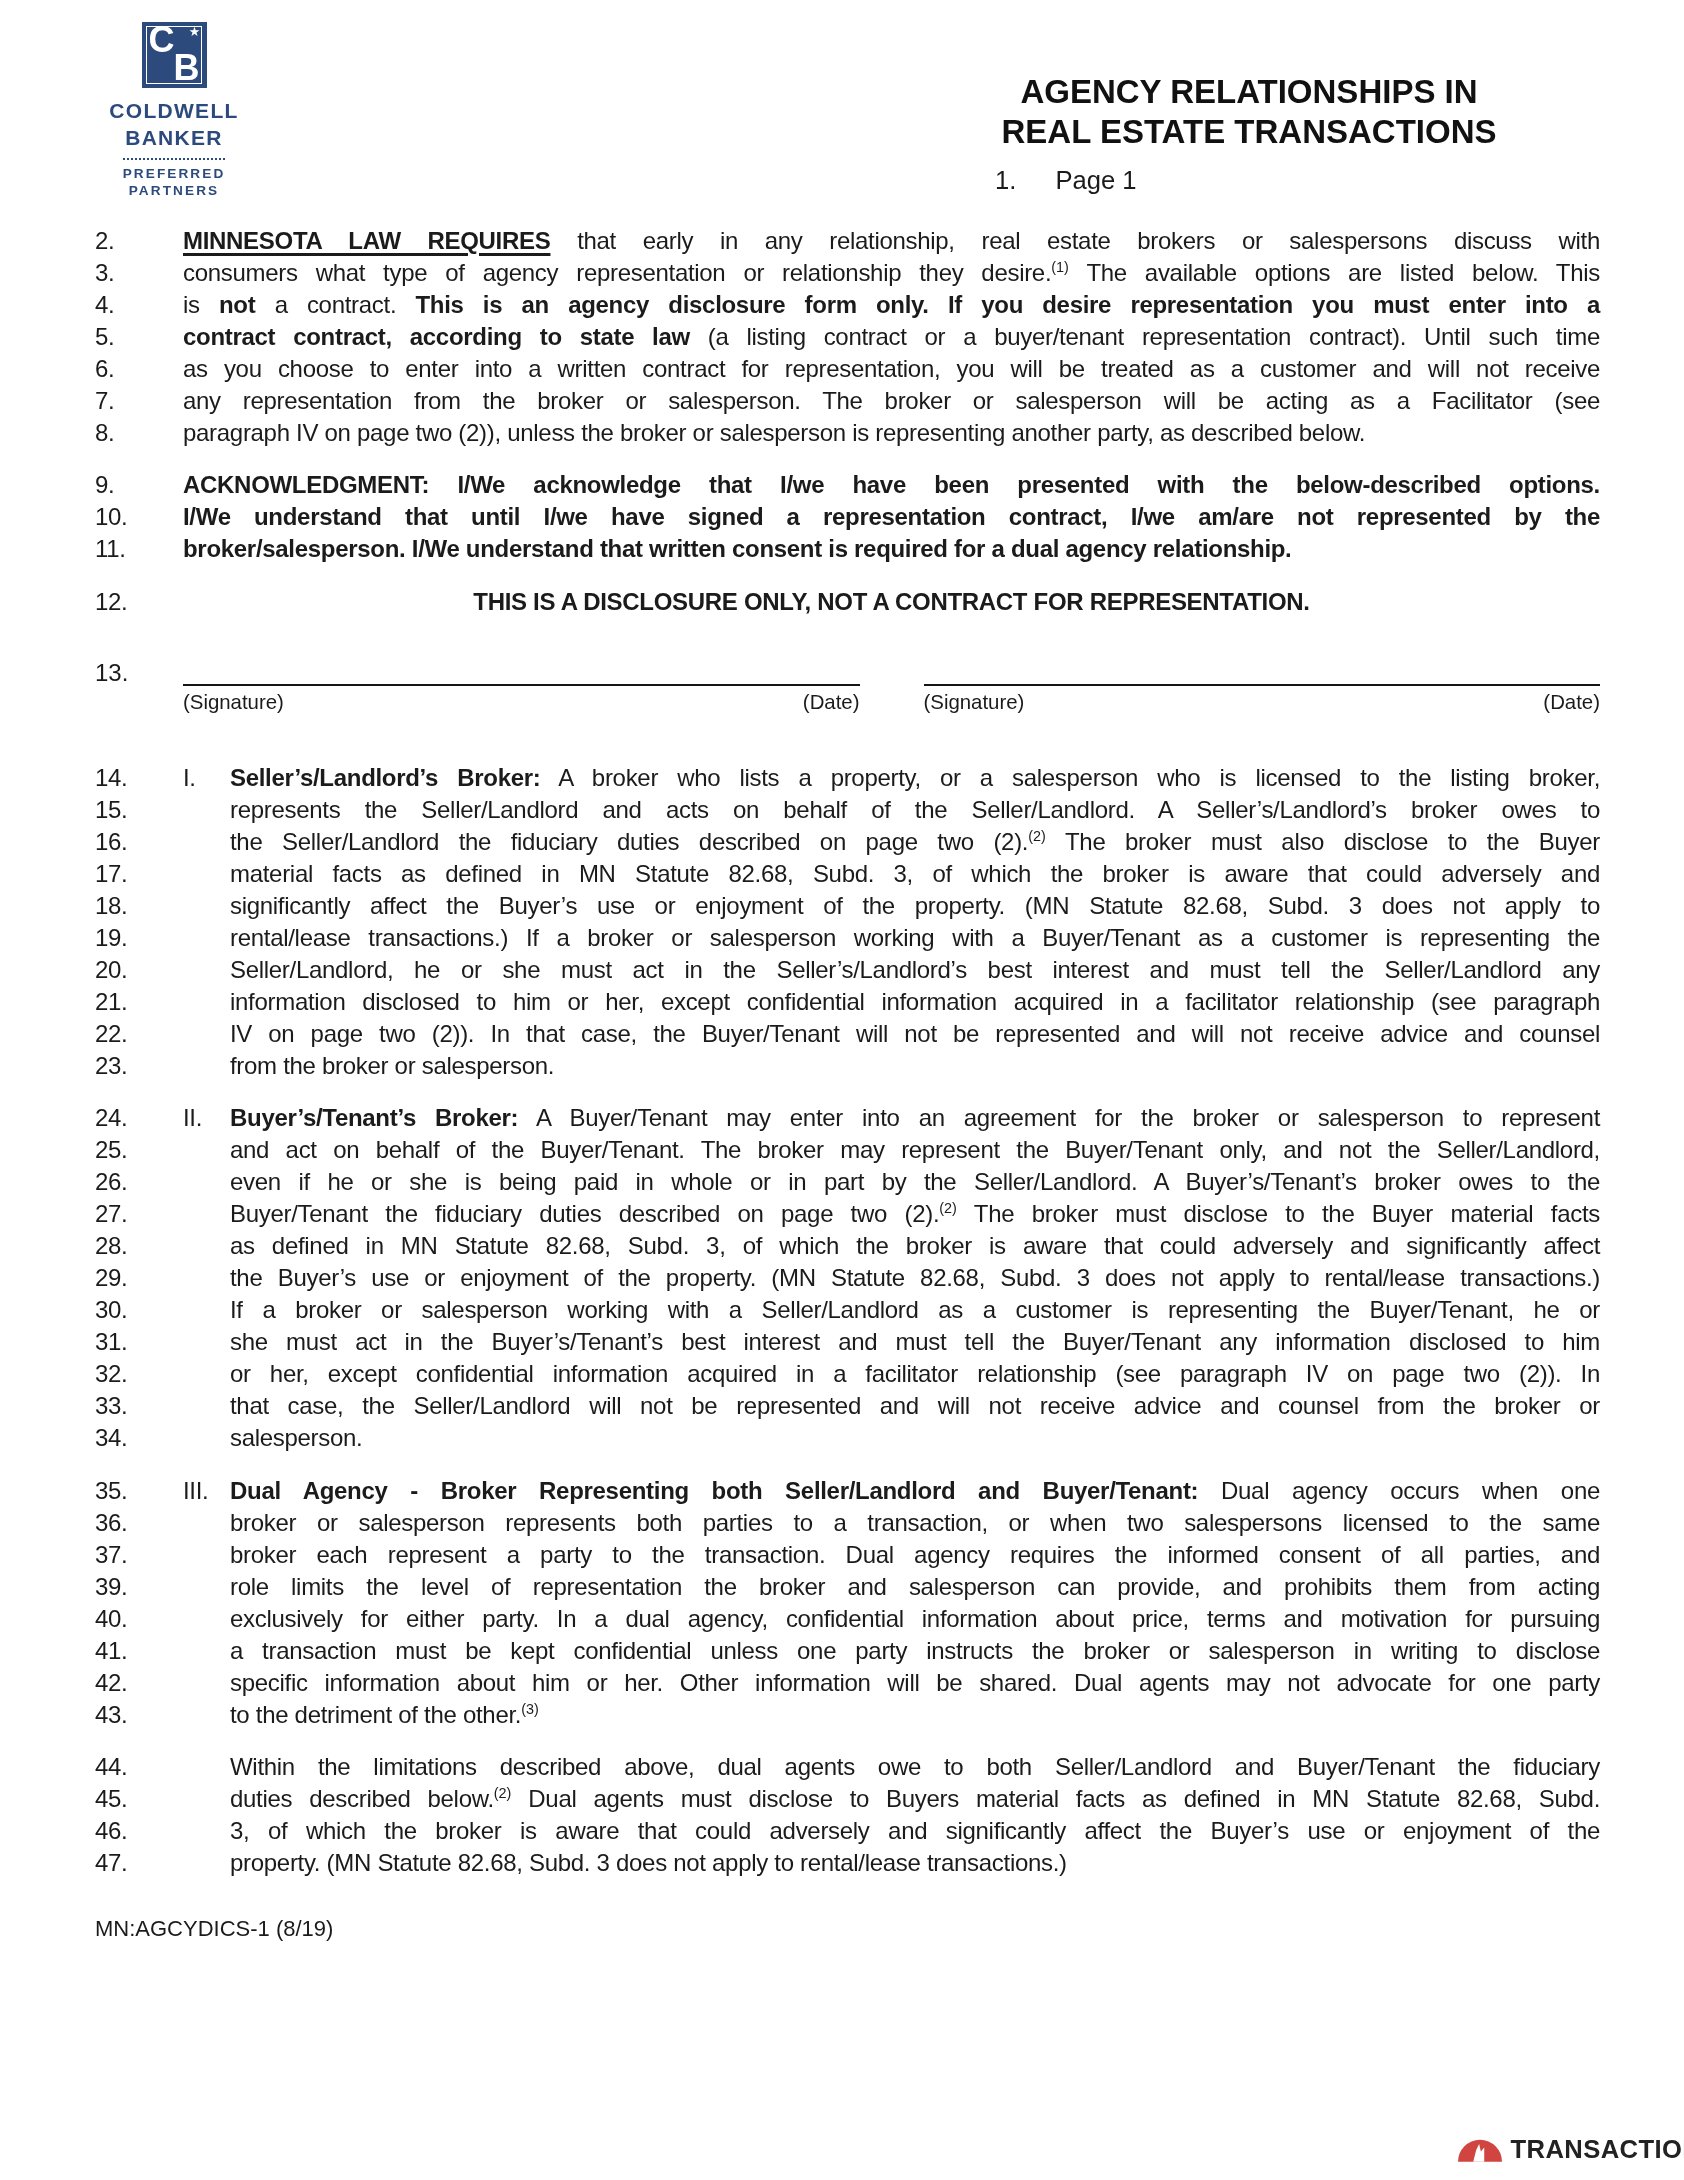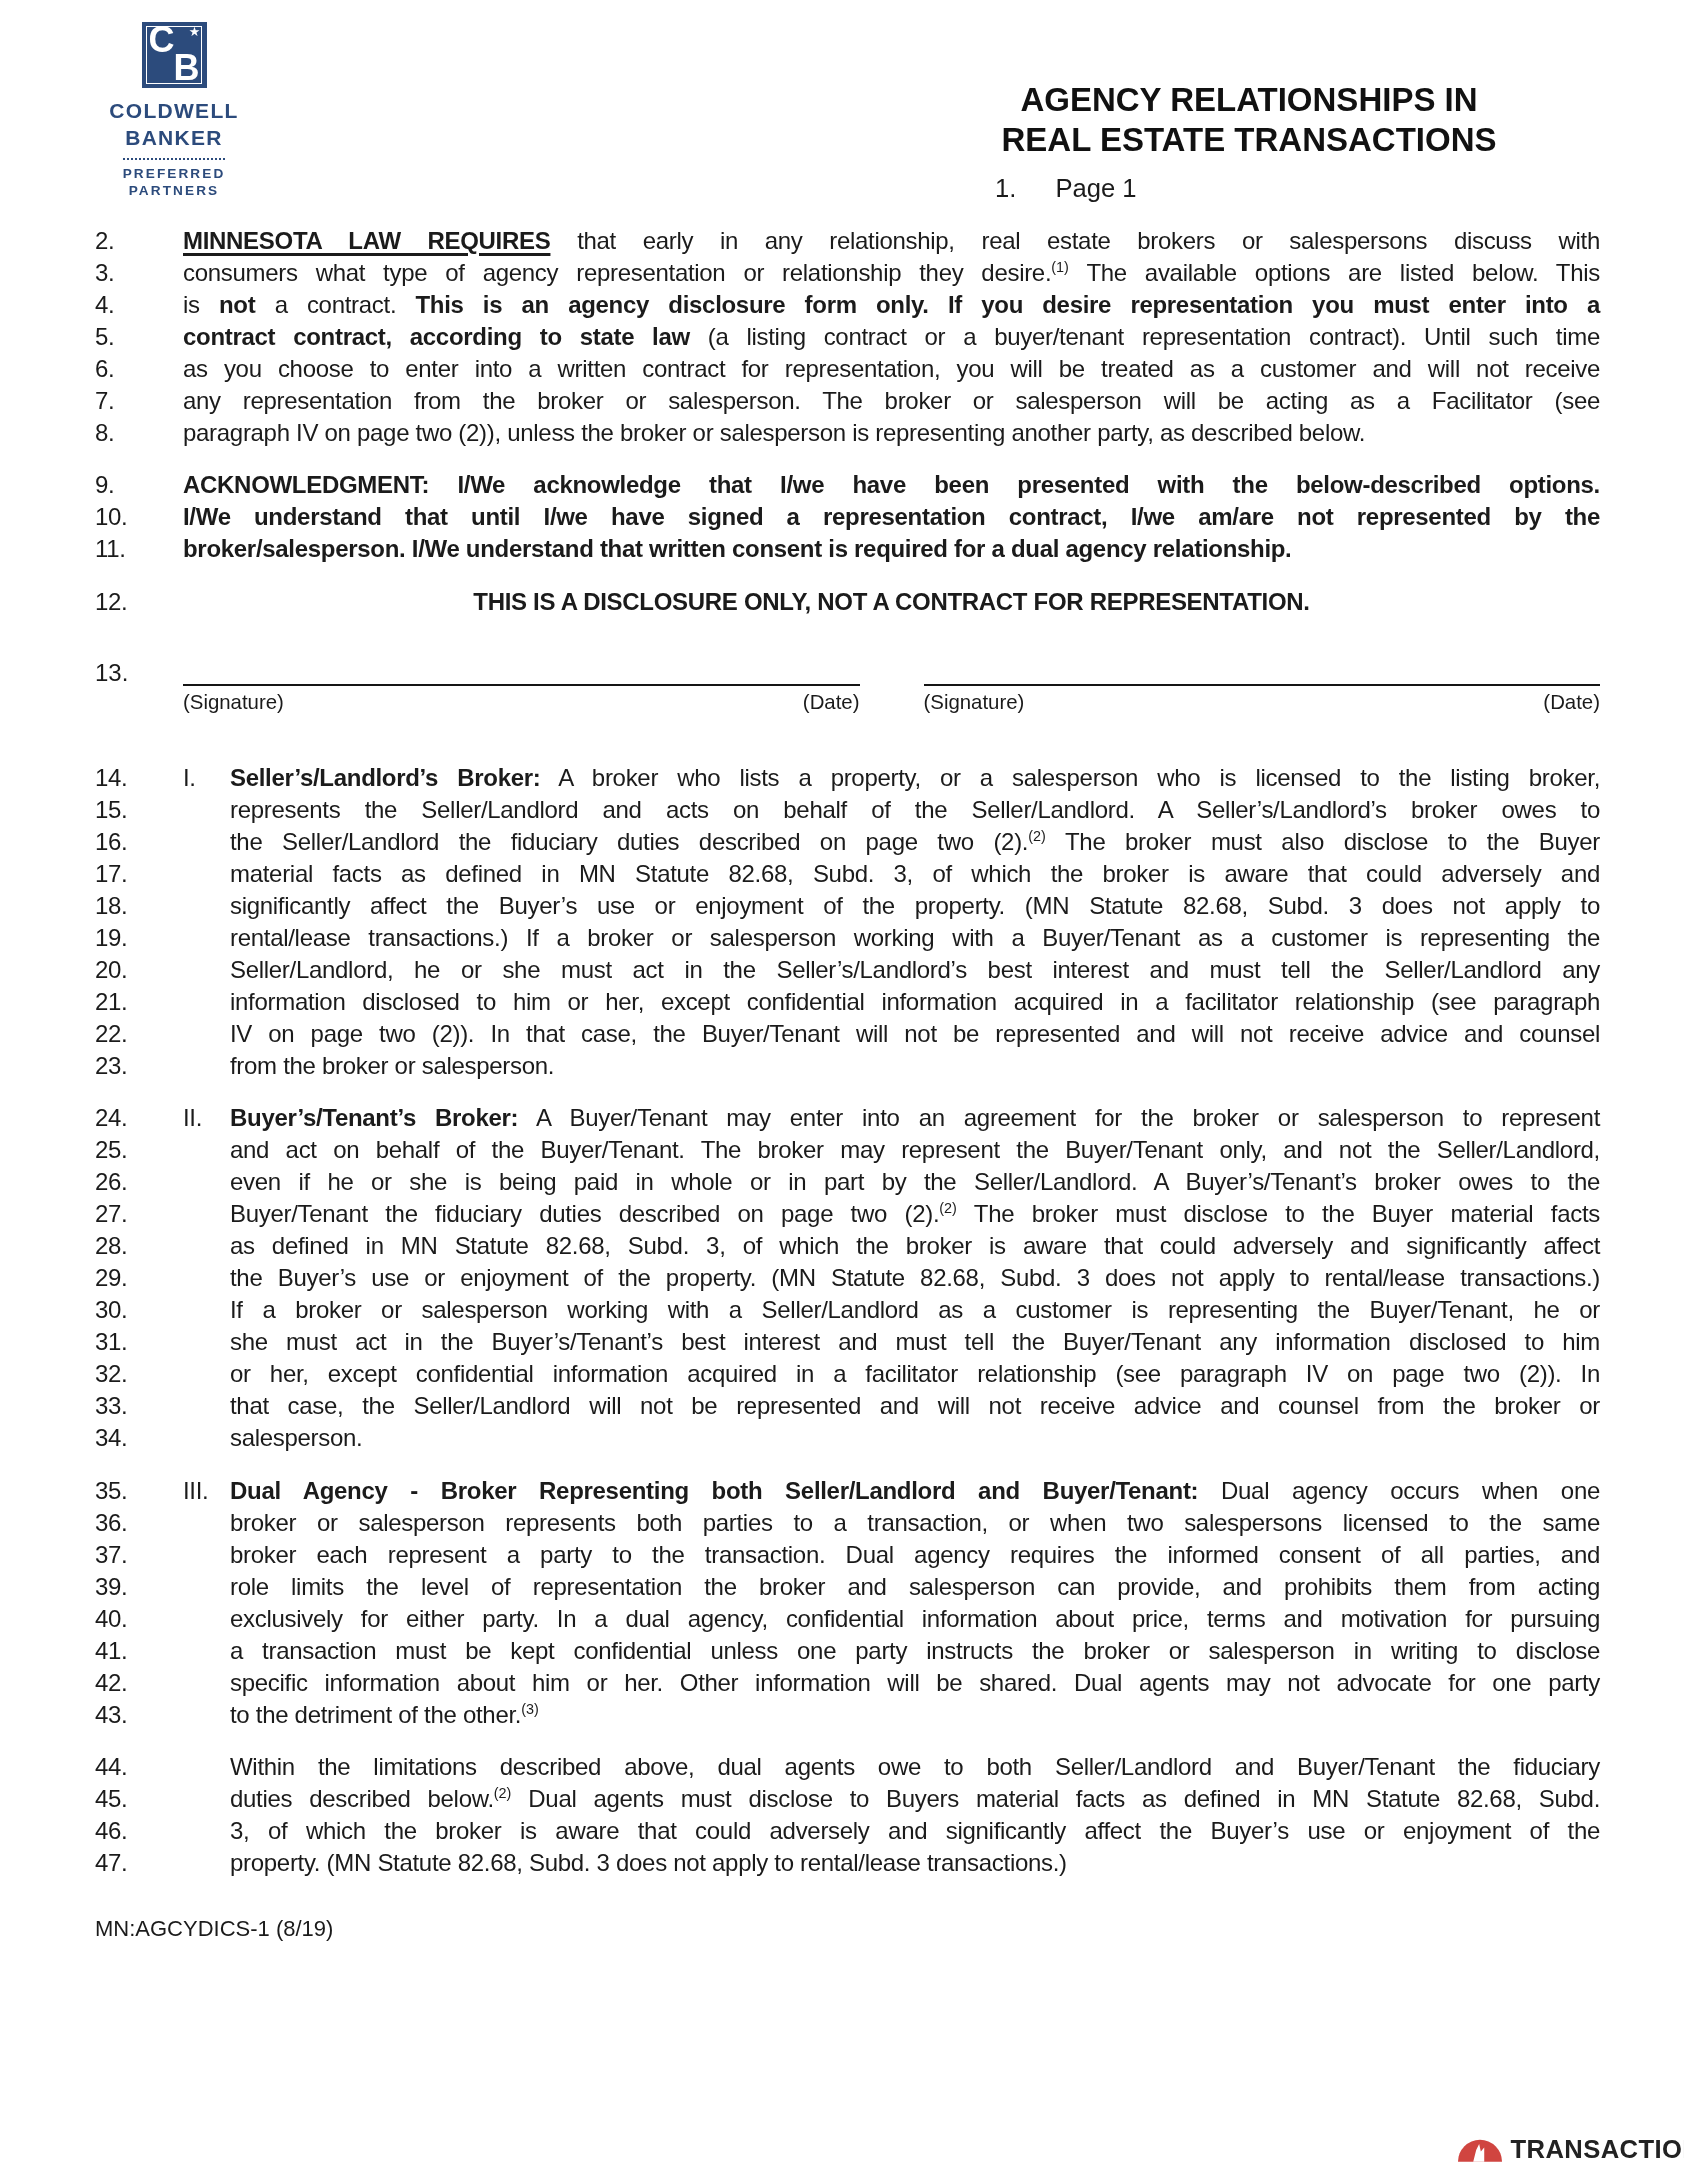--- a/index.html
+++ b/index.html
@@ -12,21 +12,21 @@
   .cb-logo{position:absolute;left:95px;top:22px;width:158px;display:flex;flex-direction:column;align-items:center;}
   .cb-box{width:65px;height:66px;background:#2c4b7c;padding:4.3px;box-sizing:border-box;}
   .cb-inner{width:100%;height:100%;border:1.7px solid #fff;box-sizing:border-box;position:relative;}
   .cb-c{position:absolute;left:1.7px;top:-5.1px;font-size:36px;font-weight:bold;color:#fff;line-height:1;}
   .cb-b{position:absolute;right:1.7px;bottom:-3.4px;font-size:36px;font-weight:bold;color:#fff;line-height:1;}
   .cb-star{position:absolute;right:0.9px;top:-1.7px;font-size:12.8px;color:#fff;line-height:1;}
   .cb-name{color:#2c4b7c;font-weight:bold;font-size:21px;letter-spacing:1.3px;line-height:26.4px;}
   .cb-name.first{margin-top:10.2px;}
   .cb-div{width:102px;border-top:2.6px dotted #2c4b7c;margin:6.8px 0 5.1px;}
   .cb-sub{color:#2c4b7c;font-weight:bold;font-size:13.6px;letter-spacing:2.1px;line-height:17px;}
-  .title-block{position:absolute;right:170px;top:80px;width:532px;text-align:center;}
+  .title-block{position:absolute;right:170px;top:72px;width:532px;text-align:center;}
   .title-line{font-size:33px;font-weight:bold;line-height:40px;color:#111;}
   .page-line{margin-top:13.6px;text-align:left;padding-left:12px;font-size:25.6px;color:#1b1b1b;}
   .page-line .pnum{margin-right:32px;}
   
   .doc-body{padding:12px 85px 0 95px;}
   .para{margin-top:20.4px;}
   .doc-body > .para:first-child{margin-top:0;}
   .line{display:grid;grid-template-columns:48px 1fr;column-gap:40px;font-size:24px;line-height:32px;letter-spacing:-0.3px;}
   .num{text-align:left;}
   .txt{min-width:0;}

